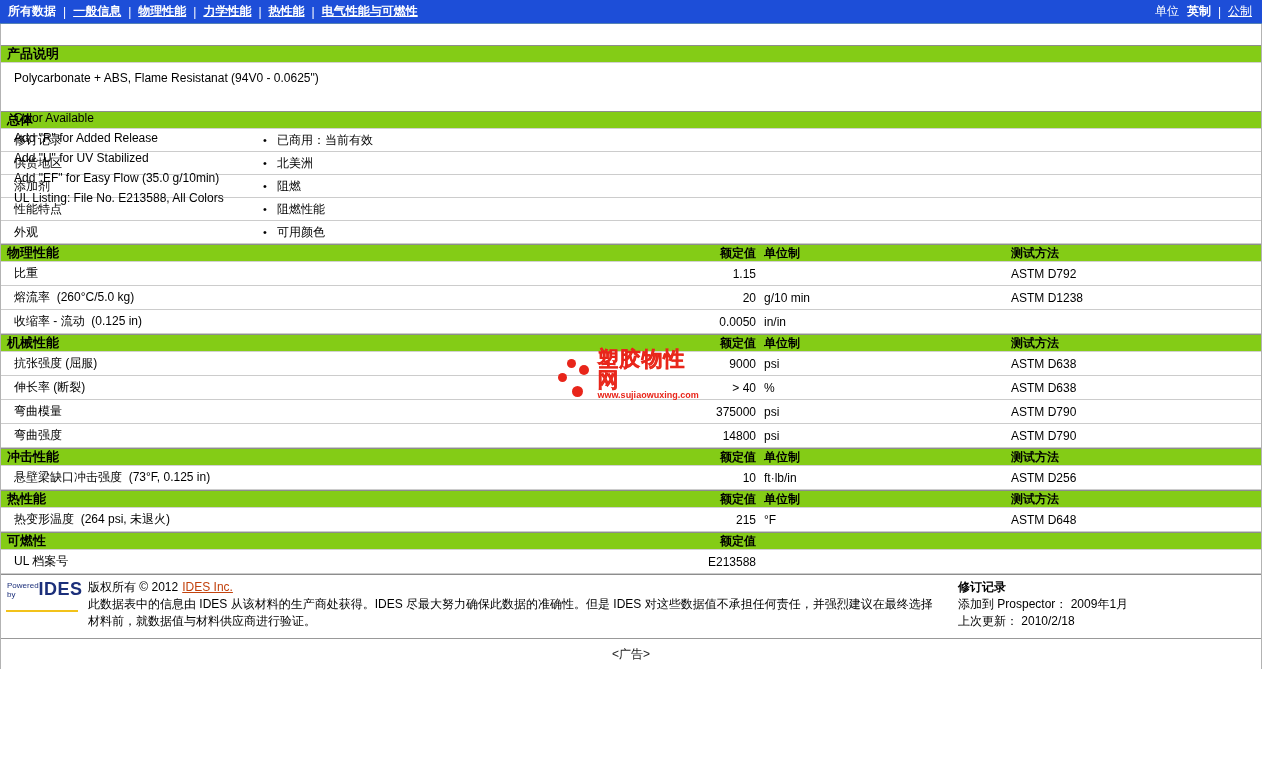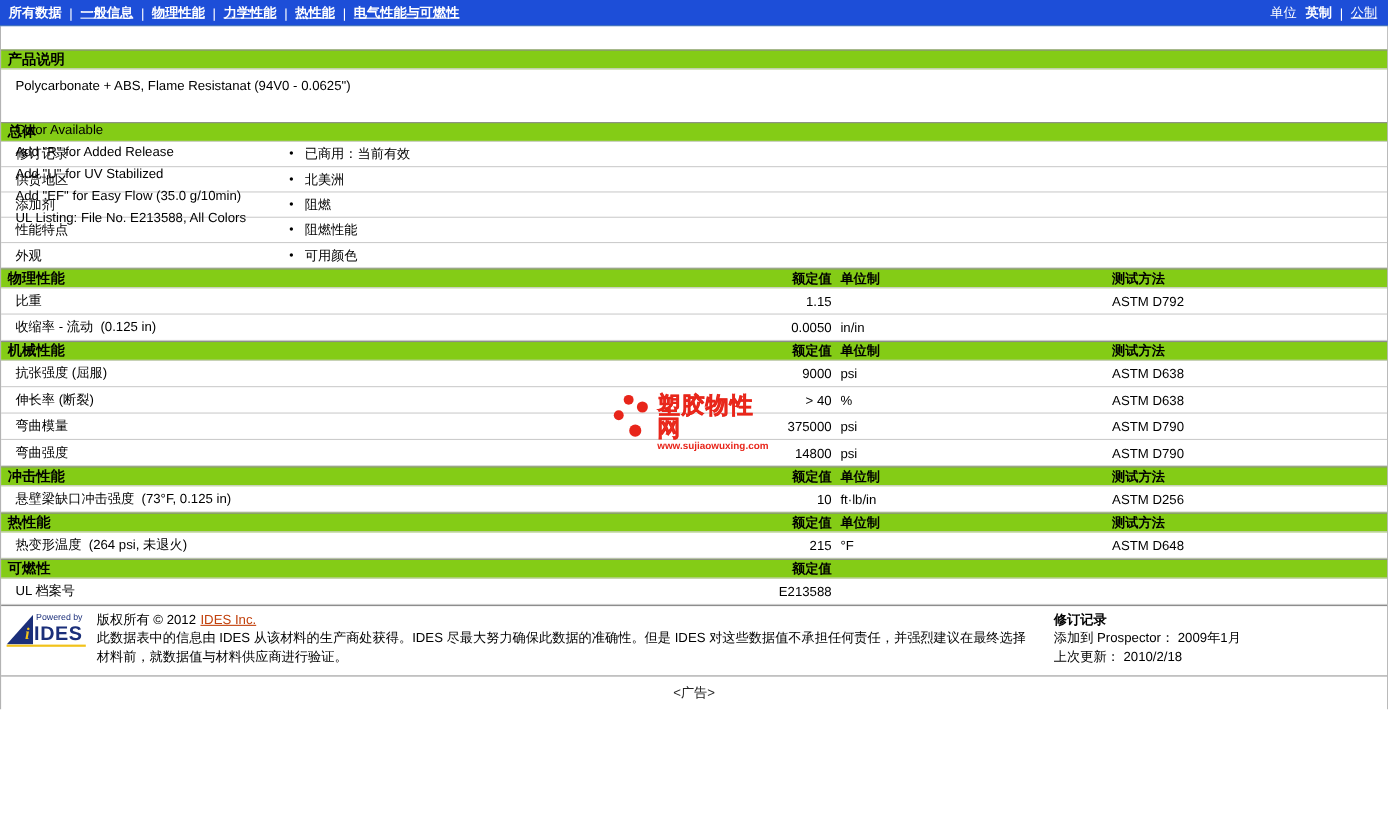--- a/index.html
+++ b/index.html
@@ -83,21 +83,21 @@
   .col-name { flex: 1; white-space: pre; }
 
   
   .watermark {
     position: absolute;
     left: 556px;
     top: 358px;
     width: 150px;
     height: 42px;
     display: flex;
-    align-items: flex-start;
+    align-items: flex-end;
     pointer-events: none;
   }
   .wm-dots { position: relative; width: 42px; height: 42px; }
   .wm-dots i {
     position: absolute; border-radius: 50%; background: #e8251a; display: block;
   }
   .wm-text { line-height: 1; }
   .wm-title {
     color: #ef4533;
     font-size: 21px;
@@ -122,21 +122,21 @@
     width: 24px; height: 27px; margin-top: 4px;
     background: #1b2f7a;
     clip-path: polygon(0 100%, 100% 0, 100% 100%);
     position: relative;
   }
   .ltri span {
     position: absolute; right: 3px; bottom: 0px;
     color: #f2c21a; font-style: italic; font-weight: bold;
     font-family: "Liberation Serif", serif; font-size: 15px;
   }
-  .lright { display: flex; flex-direction: column; margin-left: 1px; text-align: right; }
+  .lright { display: flex; margin-left: 1px; }
   .lpow { font-size: 8px; color: #1b2f7a; line-height: 9px; margin-top: 2px; }
   .lbrand { font-size: 18px; font-weight: bold; color: #1b2f7a; letter-spacing: 0.5px; line-height: 20px; }
   .fcenter { flex: 1; padding-right: 14px; line-height: 17px; }
   .copyline { line-height: 17px; }
   .copyline a { color: #c2410c; text-decoration: underline; cursor: pointer; margin-left: 4px; }
   .frev { width: 295px; flex: none; line-height: 17px; }
   .frev .rtitle { font-weight: bold; }
   .adbar { border-top: 1px solid #999; margin-top: 2px; }
   .adlabel { text-align: center; padding: 7px 0 6px 0; color: #222; }
 </style>
@@ -217,20 +217,26 @@
           <div class="col-unit">单位制</div>
           <div class="col-method">测试方法</div>
         </div>
         <div class="prow">
           <div class="col-name">比重</div>
           <div class="col-value">1.15</div>
           <div class="col-unit"></div>
           <div class="col-method">ASTM D792</div>
         </div>
         <div class="prow">
+          <div class="col-name">熔流率  (260°C/5.0 kg)</div>
+          <div class="col-value">20</div>
+          <div class="col-unit">g/10 min</div>
+          <div class="col-method">ASTM D1238</div>
+        </div>
+        <div class="prow">
           <div class="col-name">收缩率 - 流动  (0.125 in)</div>
           <div class="col-value">0.0050</div>
           <div class="col-unit">in/in</div>
           <div class="col-method"></div>
         </div>
       </section>
       <section class="psec">
         <div class="shead">
           <div class="stitle">机械性能</div>
           <div class="col-value">额定值</div>

